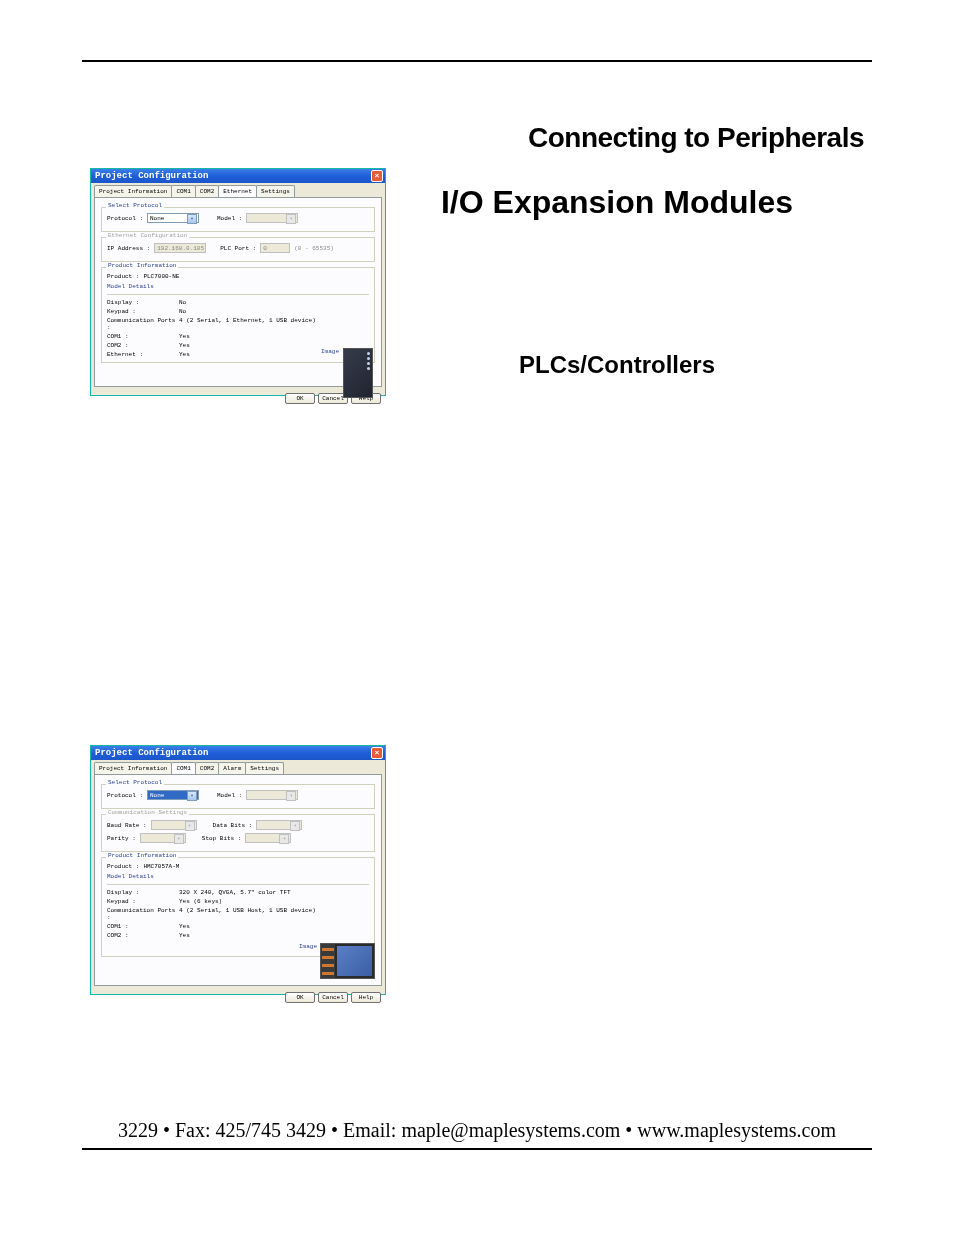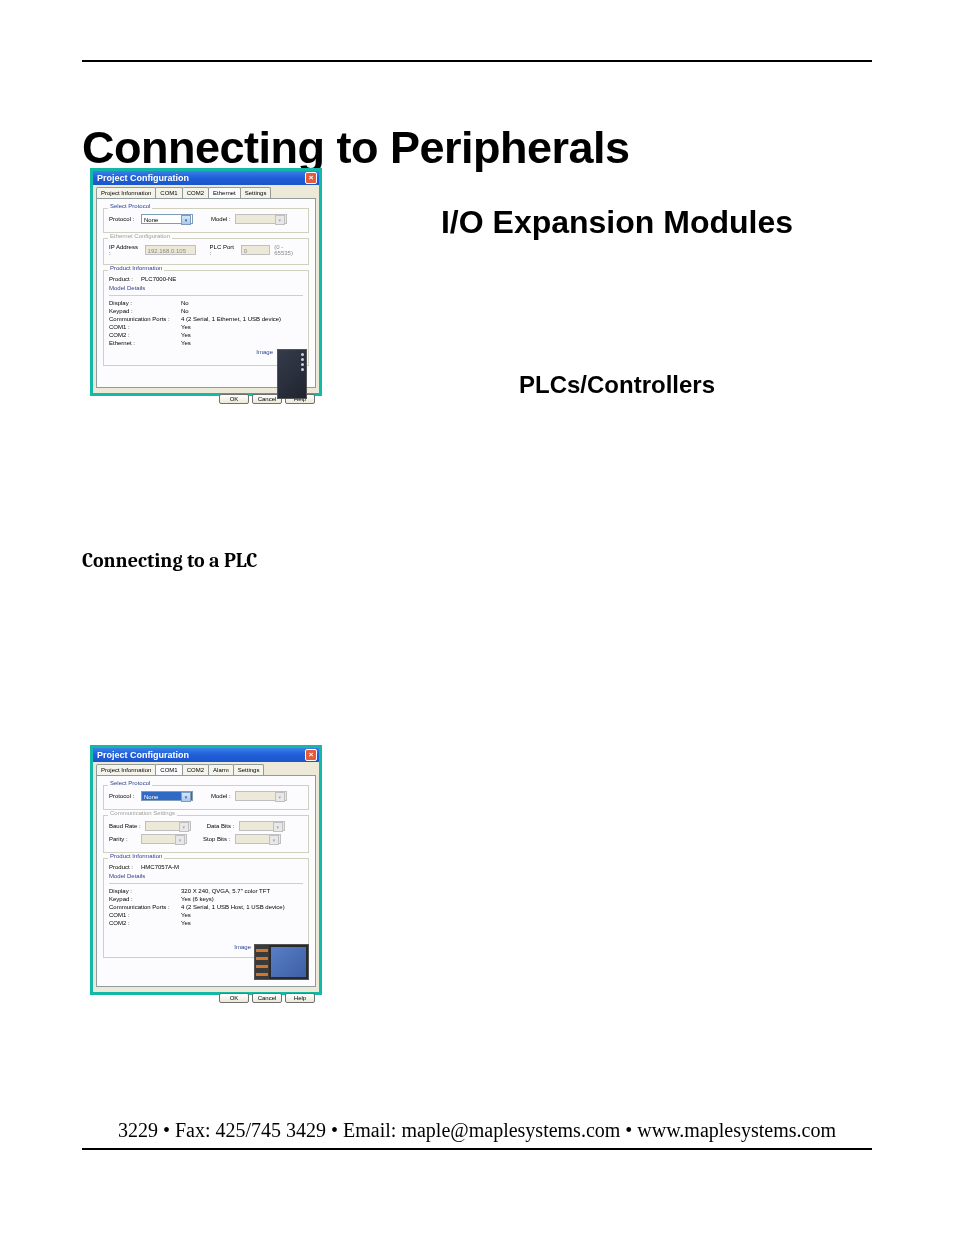--- a/index.html
+++ b/index.html
@@ -13,25 +13,25 @@
   }
   .page {
     position: absolute;
     left: 82px;
     top: 60px;
     width: 790px;
     border-top: 2px solid #000;
     height: 1080px;
   }
   .main-title {
-    font-size: 45px;
+    font-size: 28px;
     font-weight: 900;
-    text-align: left;
+    text-align: right;
     margin-top: 60px;
-    margin-right: 0;
+    margin-right: 8px;
     letter-spacing: -0.5px;
   }
   .sub-title-1 {
     font-size: 32px;
     font-weight: 900;
     text-align: center;
     margin-top: 30px;
     margin-left: 280px;
   }
   .sub-title-2 {
@@ -55,24 +55,24 @@
     border-bottom: 2px solid #000;
     padding-bottom: 6px;
     text-align: center;
     font-family: "Times New Roman", serif;
     font-size: 20px;
   }
 
   
   .dialog {
     position: absolute;
-    width: 232px;
+    width: 296px;
     background: #ece9d8;
-    border: 3px solid #14b8a6;
-    font-family: Liberation Sans, sans-serif;
+    border: 1px solid #14b8a6;
+    font-family: Liberation Mono, monospace;
     font-size: 7px;
     color: #000;
   }
   .titlebar {
     background: linear-gradient(to bottom, #3a80e8, #1f5ed9 50%, #1b56c9);
     color: #fff;
     font-size: 9px;
     font-weight: bold;
     height: 14px;
     line-height: 14px;
@@ -230,21 +230,20 @@
   .imgbox2 .screen { flex: 1; background: linear-gradient(135deg, #597fc7, #3d5fa3); margin: 2px; }
   .dialog2 .imglabel { right: 64px; top: 168px; }
 </style>
 </head>
 <body>
 
 <div class="page">
   <h1 class="main-title">Connecting to Peripherals</h1>
   <h2 class="sub-title-1">I/O Expansion Modules</h2>
   <h2 class="sub-title-2">PLCs/Controllers</h2>
-  <h3 class="section-heading">Connecting to a PLC</h3>
 </div>
 
 <div class="dialog dialog1">
   <div class="titlebar">
     <span>Project Configuration</span>
     <div class="closebtn">×</div>
   </div>
   <div class="tabrow">
     <div class="tab">Project Information</div>
     <div class="tab">COM1</div>

